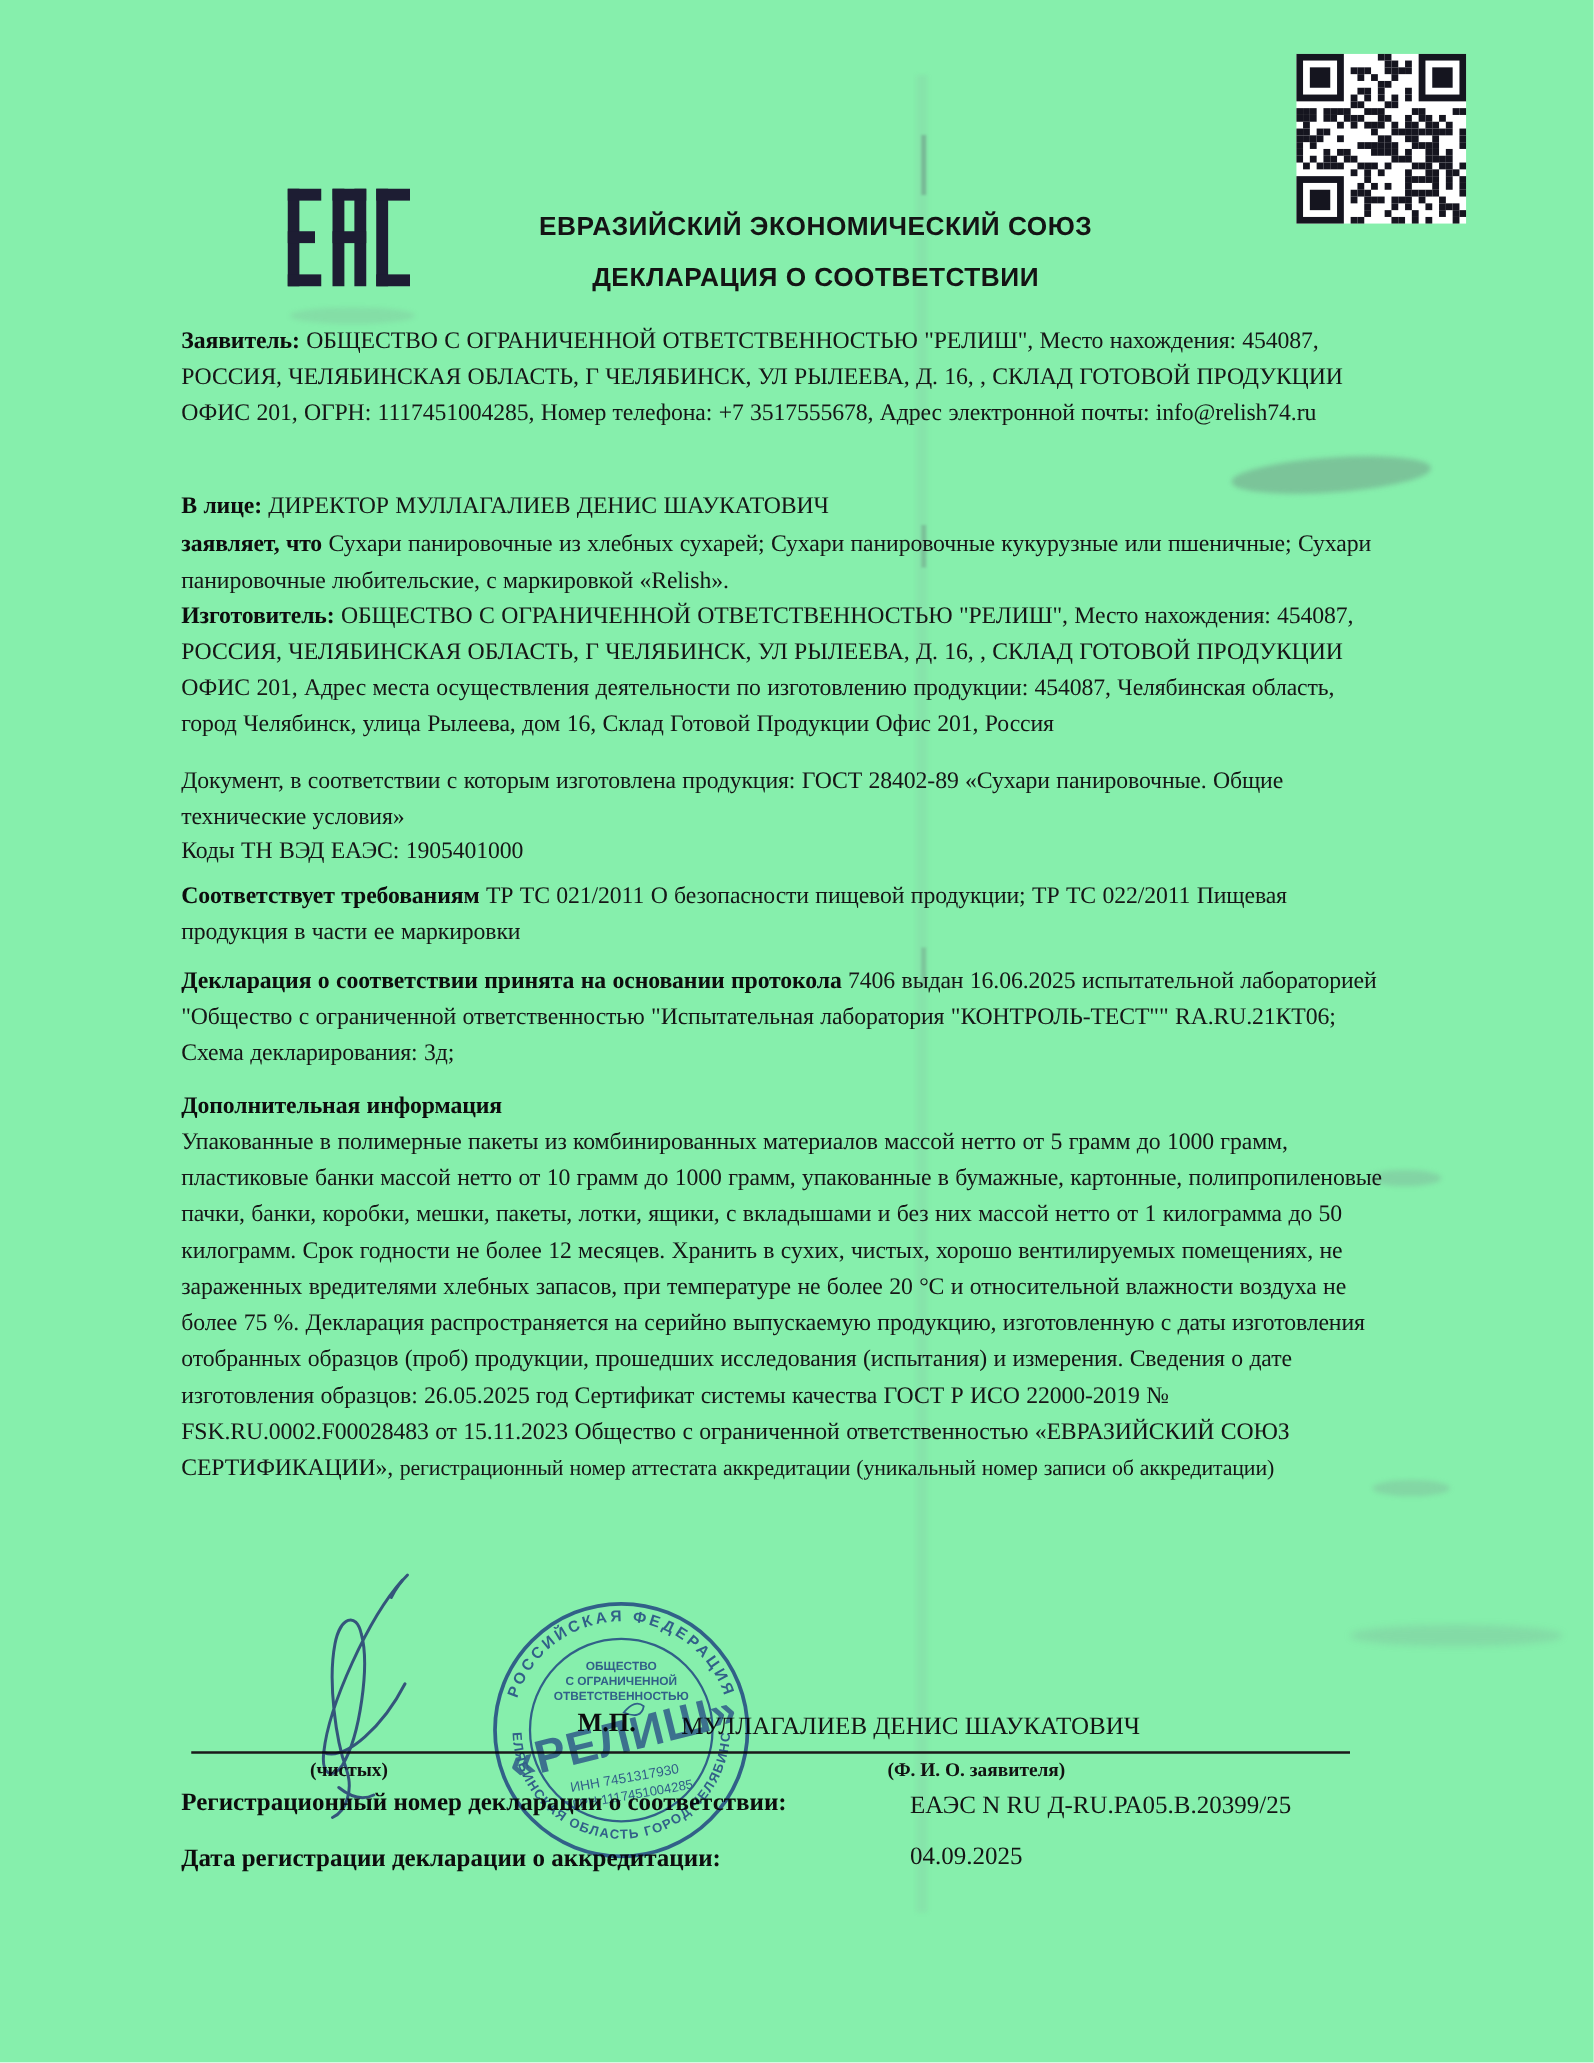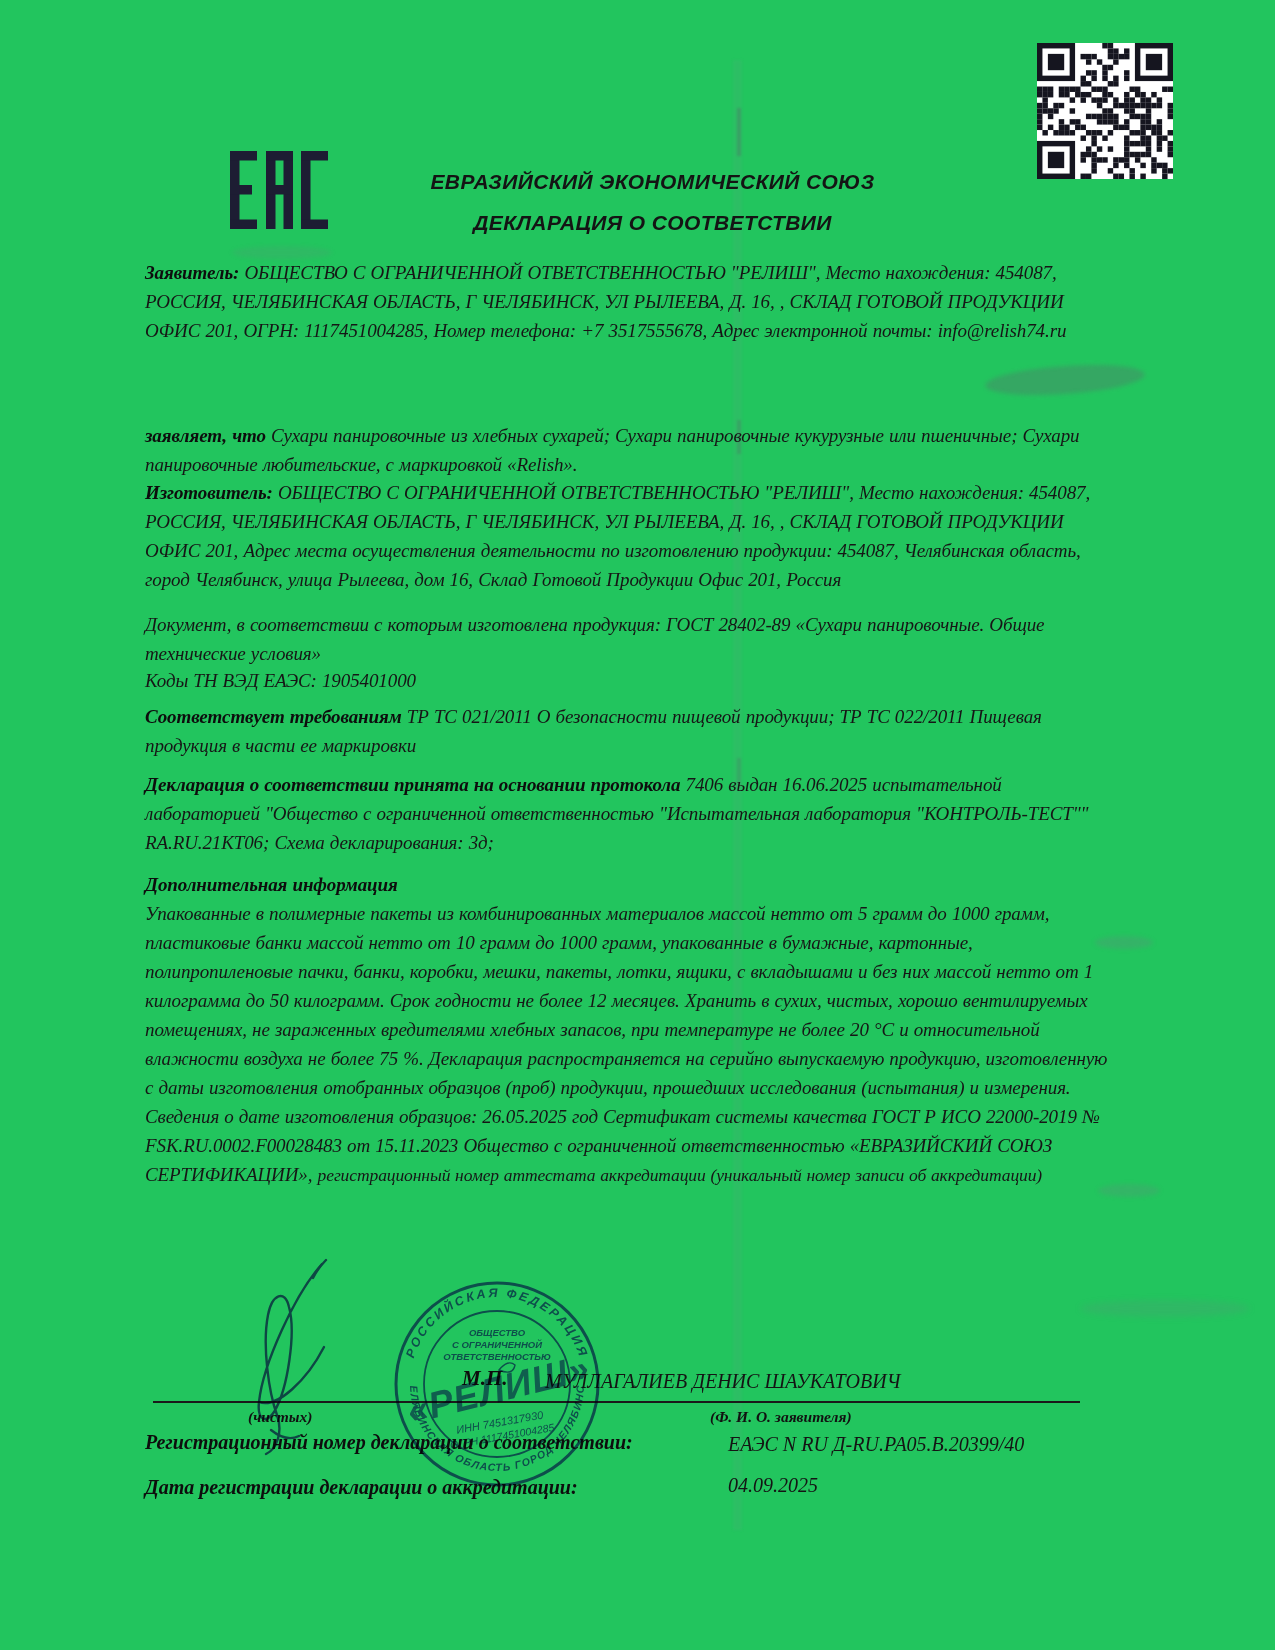--- a/index.html
+++ b/index.html
@@ -1,17 +1,17 @@
 <!DOCTYPE html>
 <html lang="ru"><head>
 <meta charset="utf-8">
 <style>
   html,body{margin:0;padding:0;background:#ffffff;}
-  .page{position:relative;width:1275px;height:1650px;background:#22c55e;overflow:hidden;
-        font-family:"Liberation Serif",serif;color:#161616;font-style:italic;}
+  .page{position:relative;width:1275px;height:1650px;background:#86efac;overflow:hidden;
+        font-family:"Liberation Serif",serif;color:#161616;}
   .par{position:absolute;left:145px;width:963px;font-size:19px;line-height:29px;
        letter-spacing:-0.1px;word-spacing:0.5px;}
   .par b{font-weight:700;color:#0d0d0d;}
   .hdr{position:absolute;left:320px;width:665px;text-align:center;
        font-family:"Liberation Sans",sans-serif;font-weight:700;font-size:21px;
        letter-spacing:.4px;color:#141414;}
   .note{font-size:17.5px;}
   .sigline{position:absolute;height:2px;background:#1a1a1a;}
   .cap{position:absolute;font-size:15.5px;font-weight:700;color:#111;}
   .mp{position:absolute;font-size:21px;font-weight:700;color:#0d0d0d;}
@@ -279,20 +279,21 @@
         <rect x="71" y="0" width="27" height="9.5"></rect>
       <rect x="71" y="68.5" width="27" height="9.5"></rect>
     </g>
   </svg>
 
   <div class="hdr" style="top:170px;">ЕВРАЗИЙСКИЙ ЭКОНОМИЧЕСКИЙ СОЮЗ</div>
   <div class="hdr" style="top:211px;">ДЕКЛАРАЦИЯ О СООТВЕТСТВИИ</div>
 
   <div class="par" style="top:258px;"><b>Заявитель:</b><span> ОБЩЕСТВО С ОГРАНИЧЕННОЙ ОТВЕТСТВЕННОСТЬЮ "РЕЛИШ", Место нахождения: 454087, РОССИЯ, ЧЕЛЯБИНСКАЯ ОБЛАСТЬ, Г ЧЕЛЯБИНСК, УЛ РЫЛЕЕВА, Д. 16,  , СКЛАД ГОТОВОЙ ПРОДУКЦИИ ОФИС 201, ОГРН: 1117451004285, Номер телефона: +7 3517555678, Адрес электронной почты: info@relish74.ru</span></div>
 
+  <div class="par" style="top:390px;"><b>В лице:</b><span> ДИРЕКТОР МУЛЛАГАЛИЕВ ДЕНИС ШАУКАТОВИЧ</span></div>
 
   <div class="par" style="top:421px;"><b>заявляет, что</b><span>  Сухари панировочные из хлебных сухарей; Сухари панировочные кукурузные или пшеничные; Сухари панировочные любительские, с маркировкой «Relish».</span></div>
 
   <div class="par" style="top:478px;"><b>Изготовитель:</b><span> ОБЩЕСТВО С ОГРАНИЧЕННОЙ ОТВЕТСТВЕННОСТЬЮ "РЕЛИШ", Место нахождения: 454087, РОССИЯ, ЧЕЛЯБИНСКАЯ ОБЛАСТЬ, Г ЧЕЛЯБИНСК, УЛ РЫЛЕЕВА, Д. 16,  , СКЛАД ГОТОВОЙ ПРОДУКЦИИ ОФИС 201, Адрес места осуществления деятельности по изготовлению продукции: 454087, Челябинская область, город Челябинск, улица Рылеева, дом 16, Склад Готовой Продукции Офис 201, Россия</span></div>
 
   <div class="par" style="top:610px;"><span>Документ, в соответствии с которым изготовлена продукция: ГОСТ 28402-89 «Сухари панировочные. Общие технические условия»</span></div>
 
   <div class="par" style="top:666px;"><span>Коды ТН ВЭД ЕАЭС: 1905401000</span></div>
 
   <div class="par" style="top:702px;"><b>Соответствует требованиям</b><span>  ТР ТС 021/2011 О безопасности пищевой продукции; ТР ТС 022/2011 Пищевая продукция в части ее маркировки</span></div>
@@ -305,21 +306,21 @@
        <span class="note">регистрационный номер аттестата аккредитации (уникальный номер записи об аккредитации)</span></div>
 
 
   <div class="sigline" style="left:153px;top:1401px;width:927px;"></div>
   <div class="mp" style="left:462px;top:1366px;">М.П.</div>
   <div class="fio" style="left:545px;top:1370px;">МУЛЛАГАЛИЕВ ДЕНИС ШАУКАТОВИЧ</div>
   <div class="cap" style="left:248px;top:1408px;">(чистых)</div>
   <div class="cap" style="left:710px;top:1408px;font-weight:700;">(Ф. И. О. заявителя)</div>
 
   <div class="flabel" style="top:1431px;">Регистрационный номер декларации о соответствии:</div>
-  <div class="fvalue" style="top:1433px;">ЕАЭС N RU Д-RU.РА05.В.20399/40</div>
+  <div class="fvalue" style="top:1433px;">ЕАЭС N RU Д-RU.РА05.В.20399/25</div>
   <div class="flabel" style="top:1476px;">Дата регистрации декларации о аккредитации:</div>
   <div class="fvalue" style="top:1474px;">04.09.2025</div>
 
   <svg class="signature" viewBox="0 0 150 210">
     <g fill="none" stroke="#4d44ad" stroke-width="2.4" stroke-linecap="round">
       <path d="M97,12 C70,42 38,112 34,150 C32,168 41,172 49,160 C63,137 71,80 64,55 C60,37 47,42 43,63 C37,94 44,141 52,163 C58,180 52,197 41,202"></path>
       <path d="M34,150 C52,157 82,128 99,95"></path>
       <path d="M88,26 C92,18 97,12 101,8"></path>
       <path d="M46,178 C56,186 66,188 74,184"></path>
     </g>

